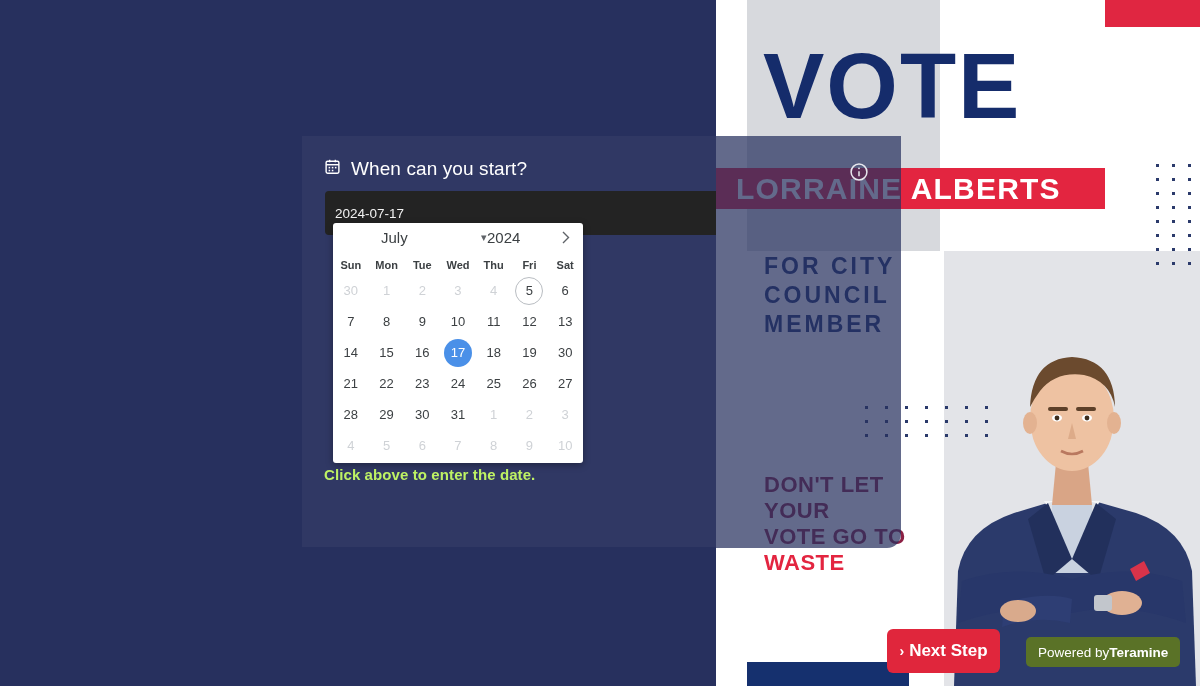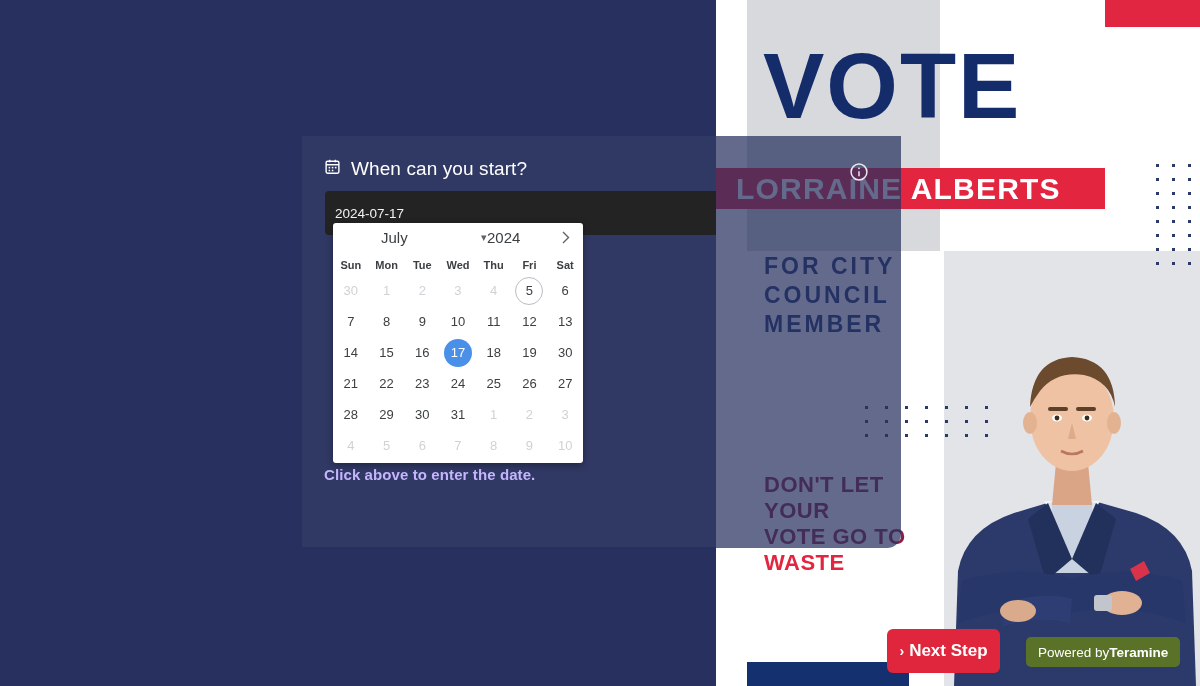--- a/index.html
+++ b/index.html
@@ -50,21 +50,21 @@
     color: #f2f2f2;
     font-family: "Liberation Sans", sans-serif;
     font-size: 13.5px;
     padding: 0 10px;
     outline: none;
   }
 
   #helper-text {
     position: absolute;
     left: 324px; top: 466px;
-    color: #c4b5fd;
+    color: #bef264;
     font-size: 15px;
     font-weight: bold;
     letter-spacing: .1px;
   }
 
   
   #calendar {
     position: absolute;
     left: 333px; top: 223px;
     width: 250px; height: 240px;

